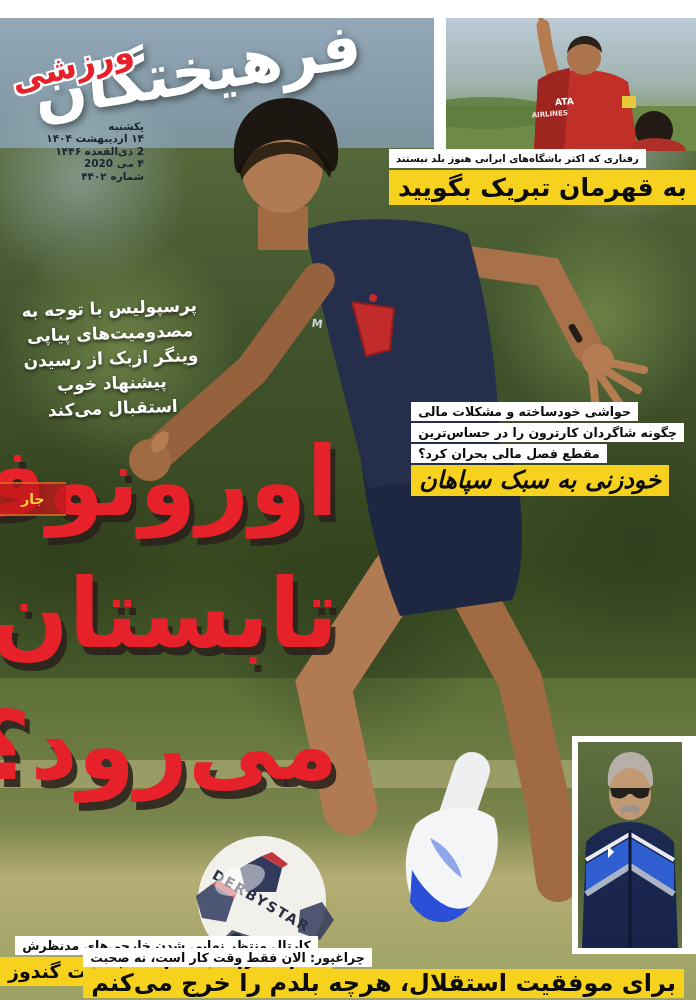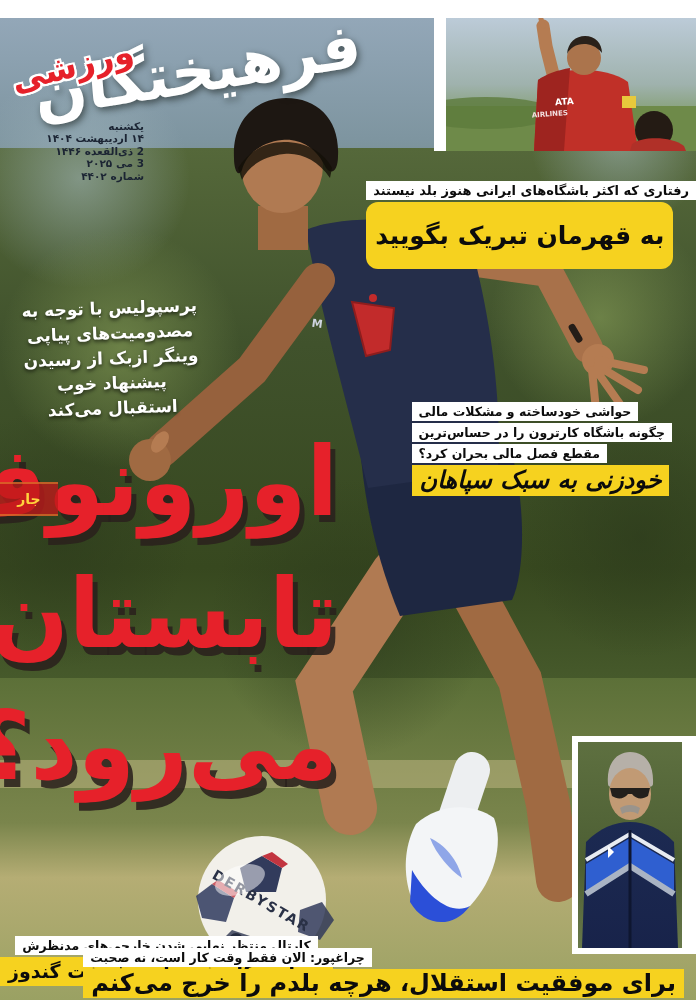--- a/index.html
+++ b/index.html
@@ -40,21 +40,21 @@
   .stack.align-left  { align-items:center; }
   .kicker {
     display:inline-block; background:#ffffff; color:#0c0c0c;
     font-size:12.5px; font-weight:700; line-height:17px;
     padding:1px 7px; white-space:nowrap; direction:rtl;
   }
   .headline-bar {
     display:inline-block; background:#f6d21f; color:#0c0c0c;
     font-weight:900; white-space:nowrap; direction:rtl;
   }
-  .hl-xl { font-size:25px; line-height:33px; padding:17px 9px;border-radius:12px; }
+  .hl-xl { font-size:25px; line-height:33px; padding:1px 9px; }
   .hl-lg { font-size:24px; line-height:29px; padding:1px 8px;font-style:italic; }
   .hl-md { font-size:19px; line-height:27px; padding:1px 8px; }
 
   
   .transfer-note {
     position:absolute; left:4px; top:296px; width:214px;
     direction:rtl; text-align:center; color:#ffffff;
     font-size:17px; font-weight:700; line-height:25px;
     text-shadow:0 2px 4px rgba(0,0,0,.65);
     transform:rotate(-2deg);
@@ -65,21 +65,21 @@
     position:absolute; left:12px; top:424px; width:326px;
     direction:rtl; text-align:center;
     color:#e6212a; font-weight:900;
     font-size:92px; line-height:127px; letter-spacing:-3px;
     text-shadow:5px 7px 0 rgba(42,33,28,.88);
     transform:scaleY(1.04);
   }
 
   
   .watermark {
-    position:absolute; left:0; top:482px; width:58px; height:34px;
+    position:absolute; left:0; top:482px; width:66px; height:34px;
     background:rgba(190,25,25,.78); color:#ffd23d;
     display:flex; align-items:center; justify-content:center;
     font-size:14px; font-weight:900; direction:rtl;
     border-top:2px solid rgba(255,210,60,.35); border-bottom:2px solid rgba(255,210,60,.35);
   }
 
   
   .inset-top {
     position:absolute; left:434px; top:18px; width:262px; height:133px;
     background:#ffffff; padding-left:12px;
@@ -196,21 +196,21 @@
 
   <div class="masthead">
     <div class="masthead-title">فرهیختگان</div>
     <div class="masthead-edition">ورزشی</div>
   </div>
 
   <div class="dateline">
     <div>یکشنبه</div>
     <div>۱۴ اردیبهشت ۱۴۰۴</div>
     <div>2 ذی‌القعده ۱۴۴۶</div>
-    <div>3 می ۲۰۲۵</div>
+    <div>۴ می 2020</div>
     <div>شماره ۴۴۰۲</div>
   </div>
 
   <div class="inset-top z2">
     <svg viewBox="0 0 250 133">
       <defs>
         <linearGradient id="isky" x1="0" y1="0" x2="0" y2="1">
           <stop offset="0" stop-color="#bccbd8"></stop>
             <stop offset=".7" stop-color="#9fb2ad"></stop>
           <stop offset="1" stop-color="#86a077"></stop>
@@ -230,21 +230,21 @@
       <path d="M121,36 C122,24 130,18 139,18 C149,18 156,25 156,35 C150,28 144,26 138,26 C130,26 124,30 121,36 Z" fill="#2a211a"></path>
       <text x="128" y="86" font-size="9" font-weight="bold" fill="#ffffff" transform="rotate(-4 128 86)">ATA</text>
       <text x="122" y="97" font-size="7" font-weight="bold" fill="#f3dede" transform="rotate(-4 122 97)">AIRLINES</text>
 
       <circle cx="208" cy="112" r="19" fill="#241b14"></circle>
       <path d="M186,126 C196,118 226,118 238,128 L240,133 L184,133 Z" fill="#b03028"></path>
     </svg>
   </div>
 
   <div class="stack align-right z3" style="right:0; top:149px;">
-    <span class="kicker" style="font-size:13px;margin-top:32px;">رفتاری که اکثر باشگاه‌های ایرانی هنوز بلد نیستند</span>
+    <span class="kicker" style="font-size:10px;">رفتاری که اکثر باشگاه‌های ایرانی هنوز بلد نیستند</span>
     <span class="headline-bar hl-xl">به قهرمان تبریک بگویید</span>
   </div>
 
   <div class="transfer-note z2">
     <div>پرسپولیس با توجه به</div>
     <div>مصدومیت‌های پیاپی</div>
     <div>وینگر ازبک از رسیدن</div>
     <div>پیشنهاد خوب</div>
     <div>استقبال می‌کند</div>
   </div>
@@ -252,23 +252,23 @@
   <div class="main-headline z2">
     <div>اورونوف</div>
     <div>تابستان</div>
     <div>می‌رود؟</div>
   </div>
 
   <div class="watermark z3">
     <span>جار</span>
   </div>
 
-  <div class="stack align-right z2" style="right:24px; top:402px;">
+  <div class="stack align-right z2" style="right:12px; top:402px;">
     <span class="kicker">حواشی خودساخته و مشکلات مالی</span>
-    <span class="kicker">چگونه باشگاه کارترون را در حساس‌ترین</span>
+    <span class="kicker">چگونه شاگردان کارترون را در حساس‌ترین</span>
     <span class="kicker">مقطع فصل مالی بحران کرد؟</span>
     <span class="headline-bar hl-lg">خودزنی به سبک سپاهان</span>
   </div>
 
 
   <div class="inset-bottom z2">
     <svg viewBox="0 0 104 206">
       <defs>
         <linearGradient id="cbg" x1="0" y1="0" x2="0" y2="1">
           <stop offset="0" stop-color="#5e7040"></stop>

